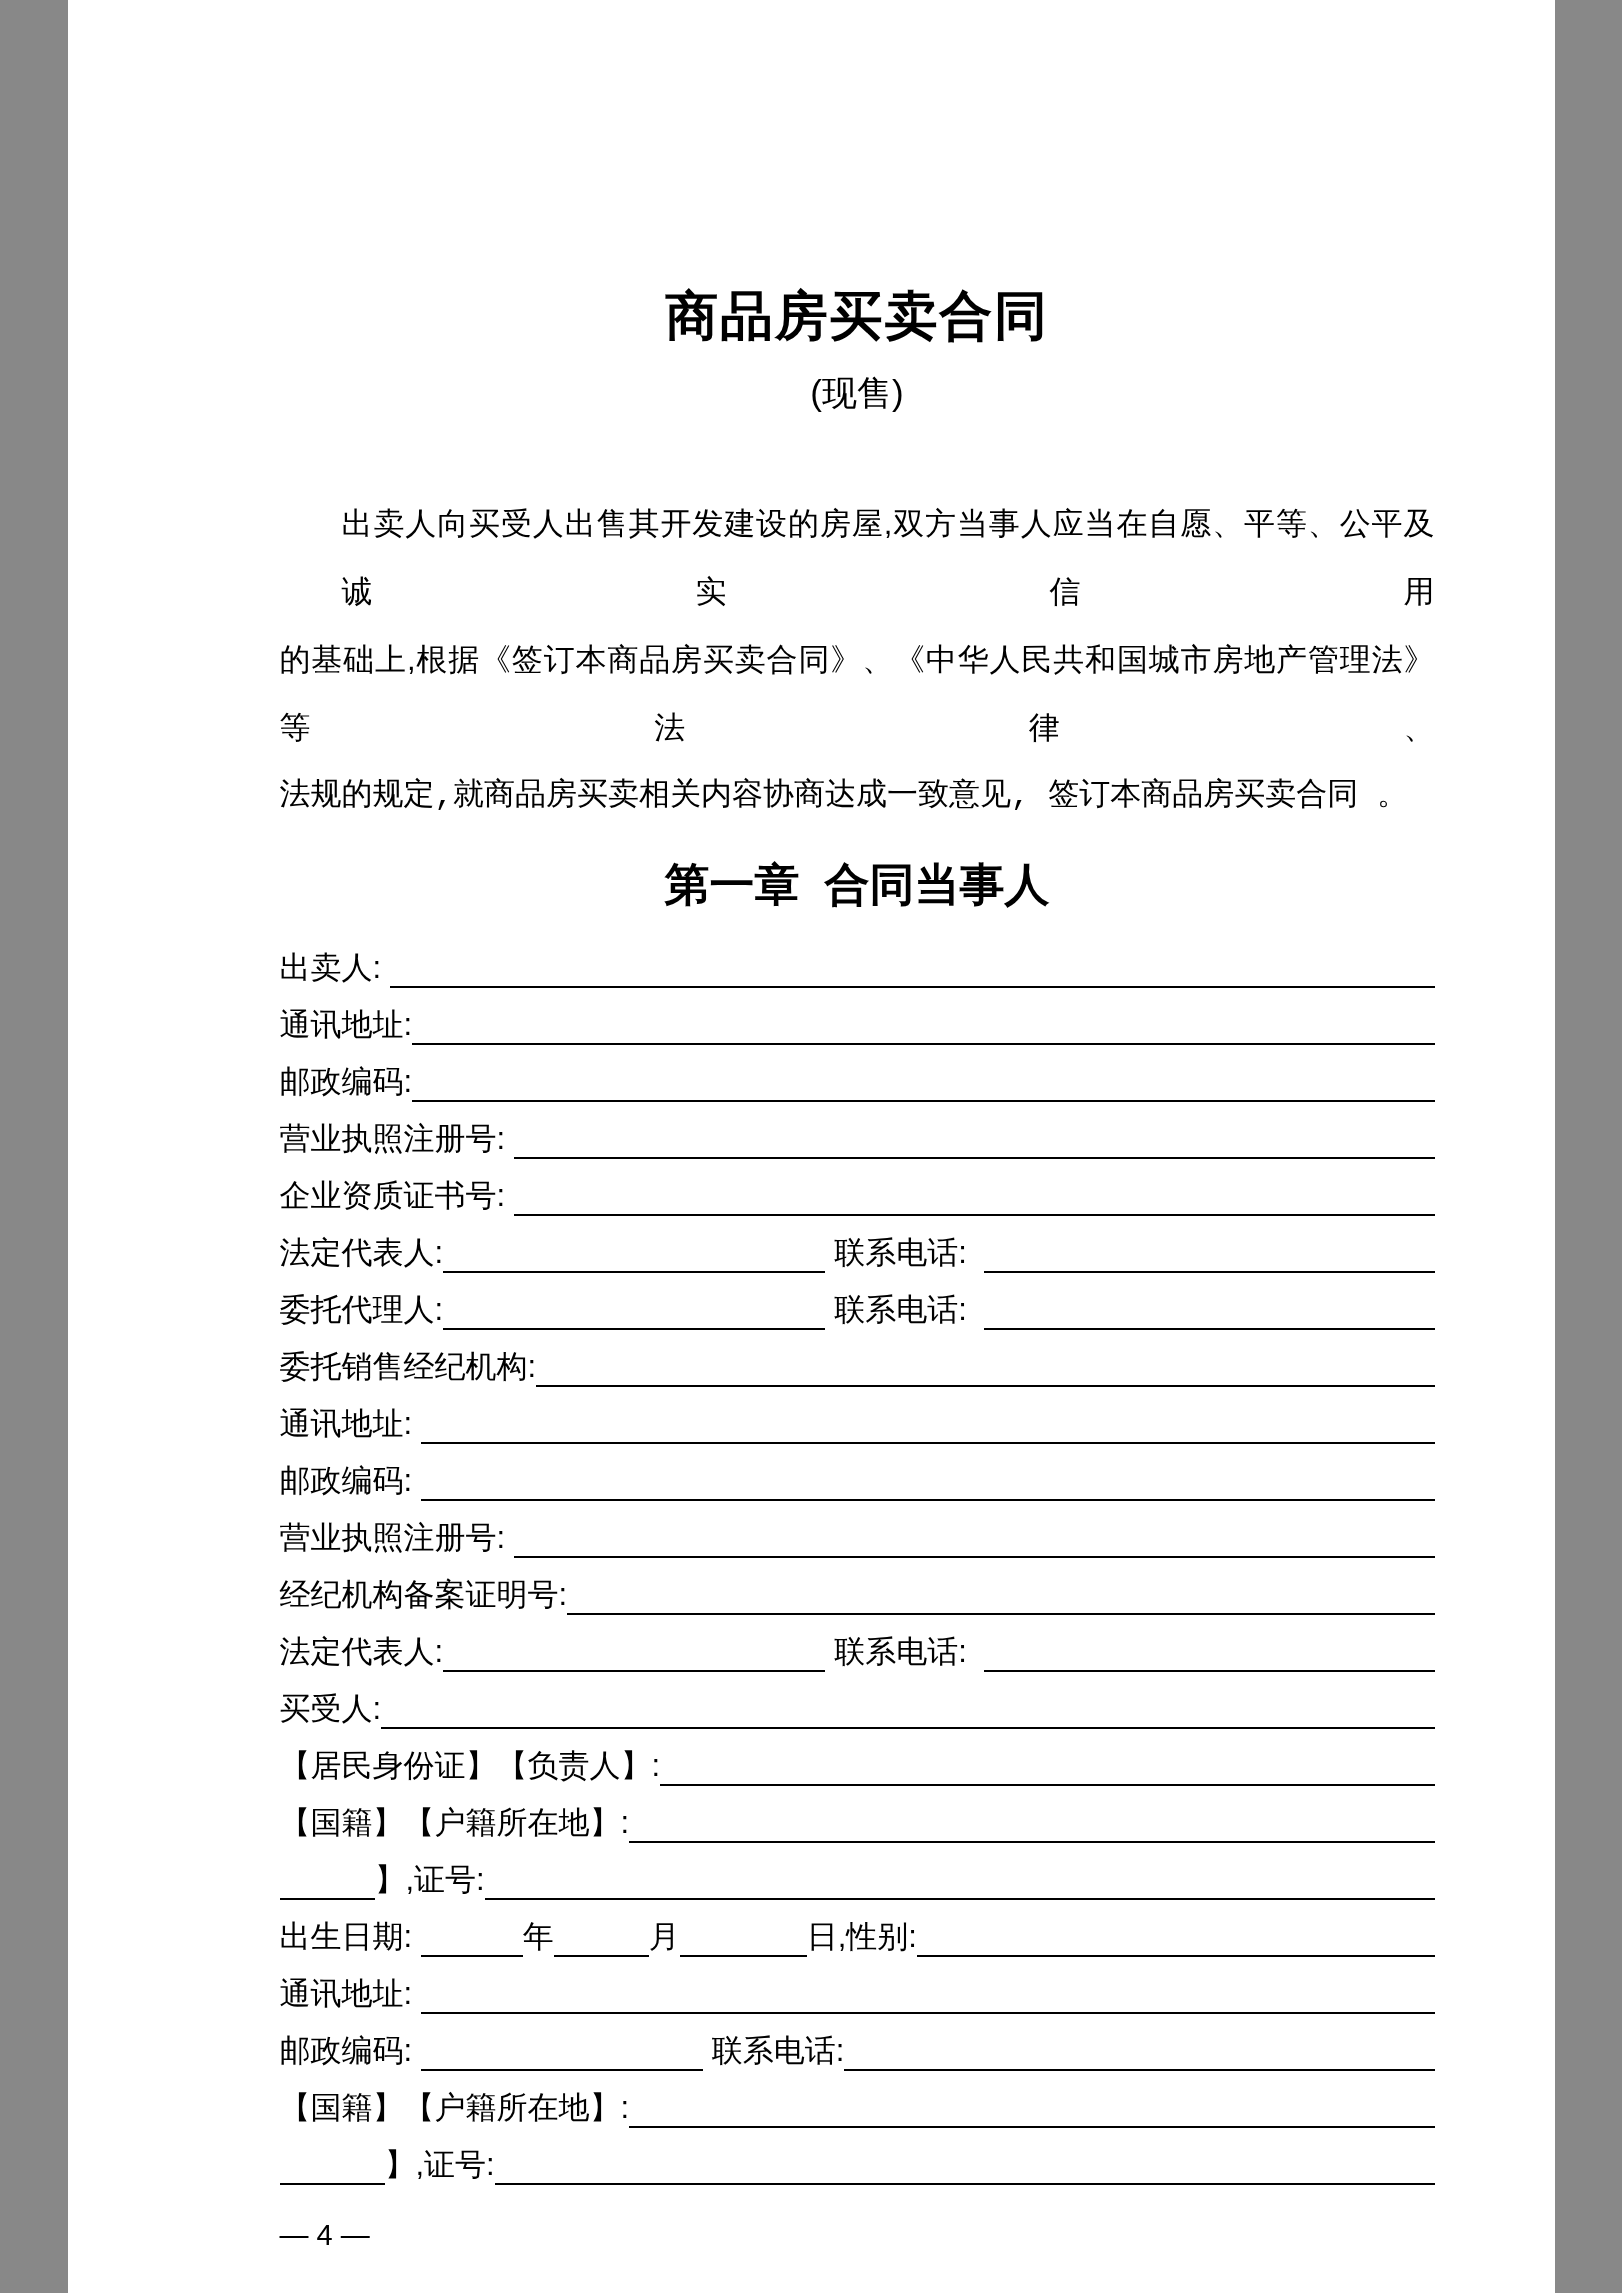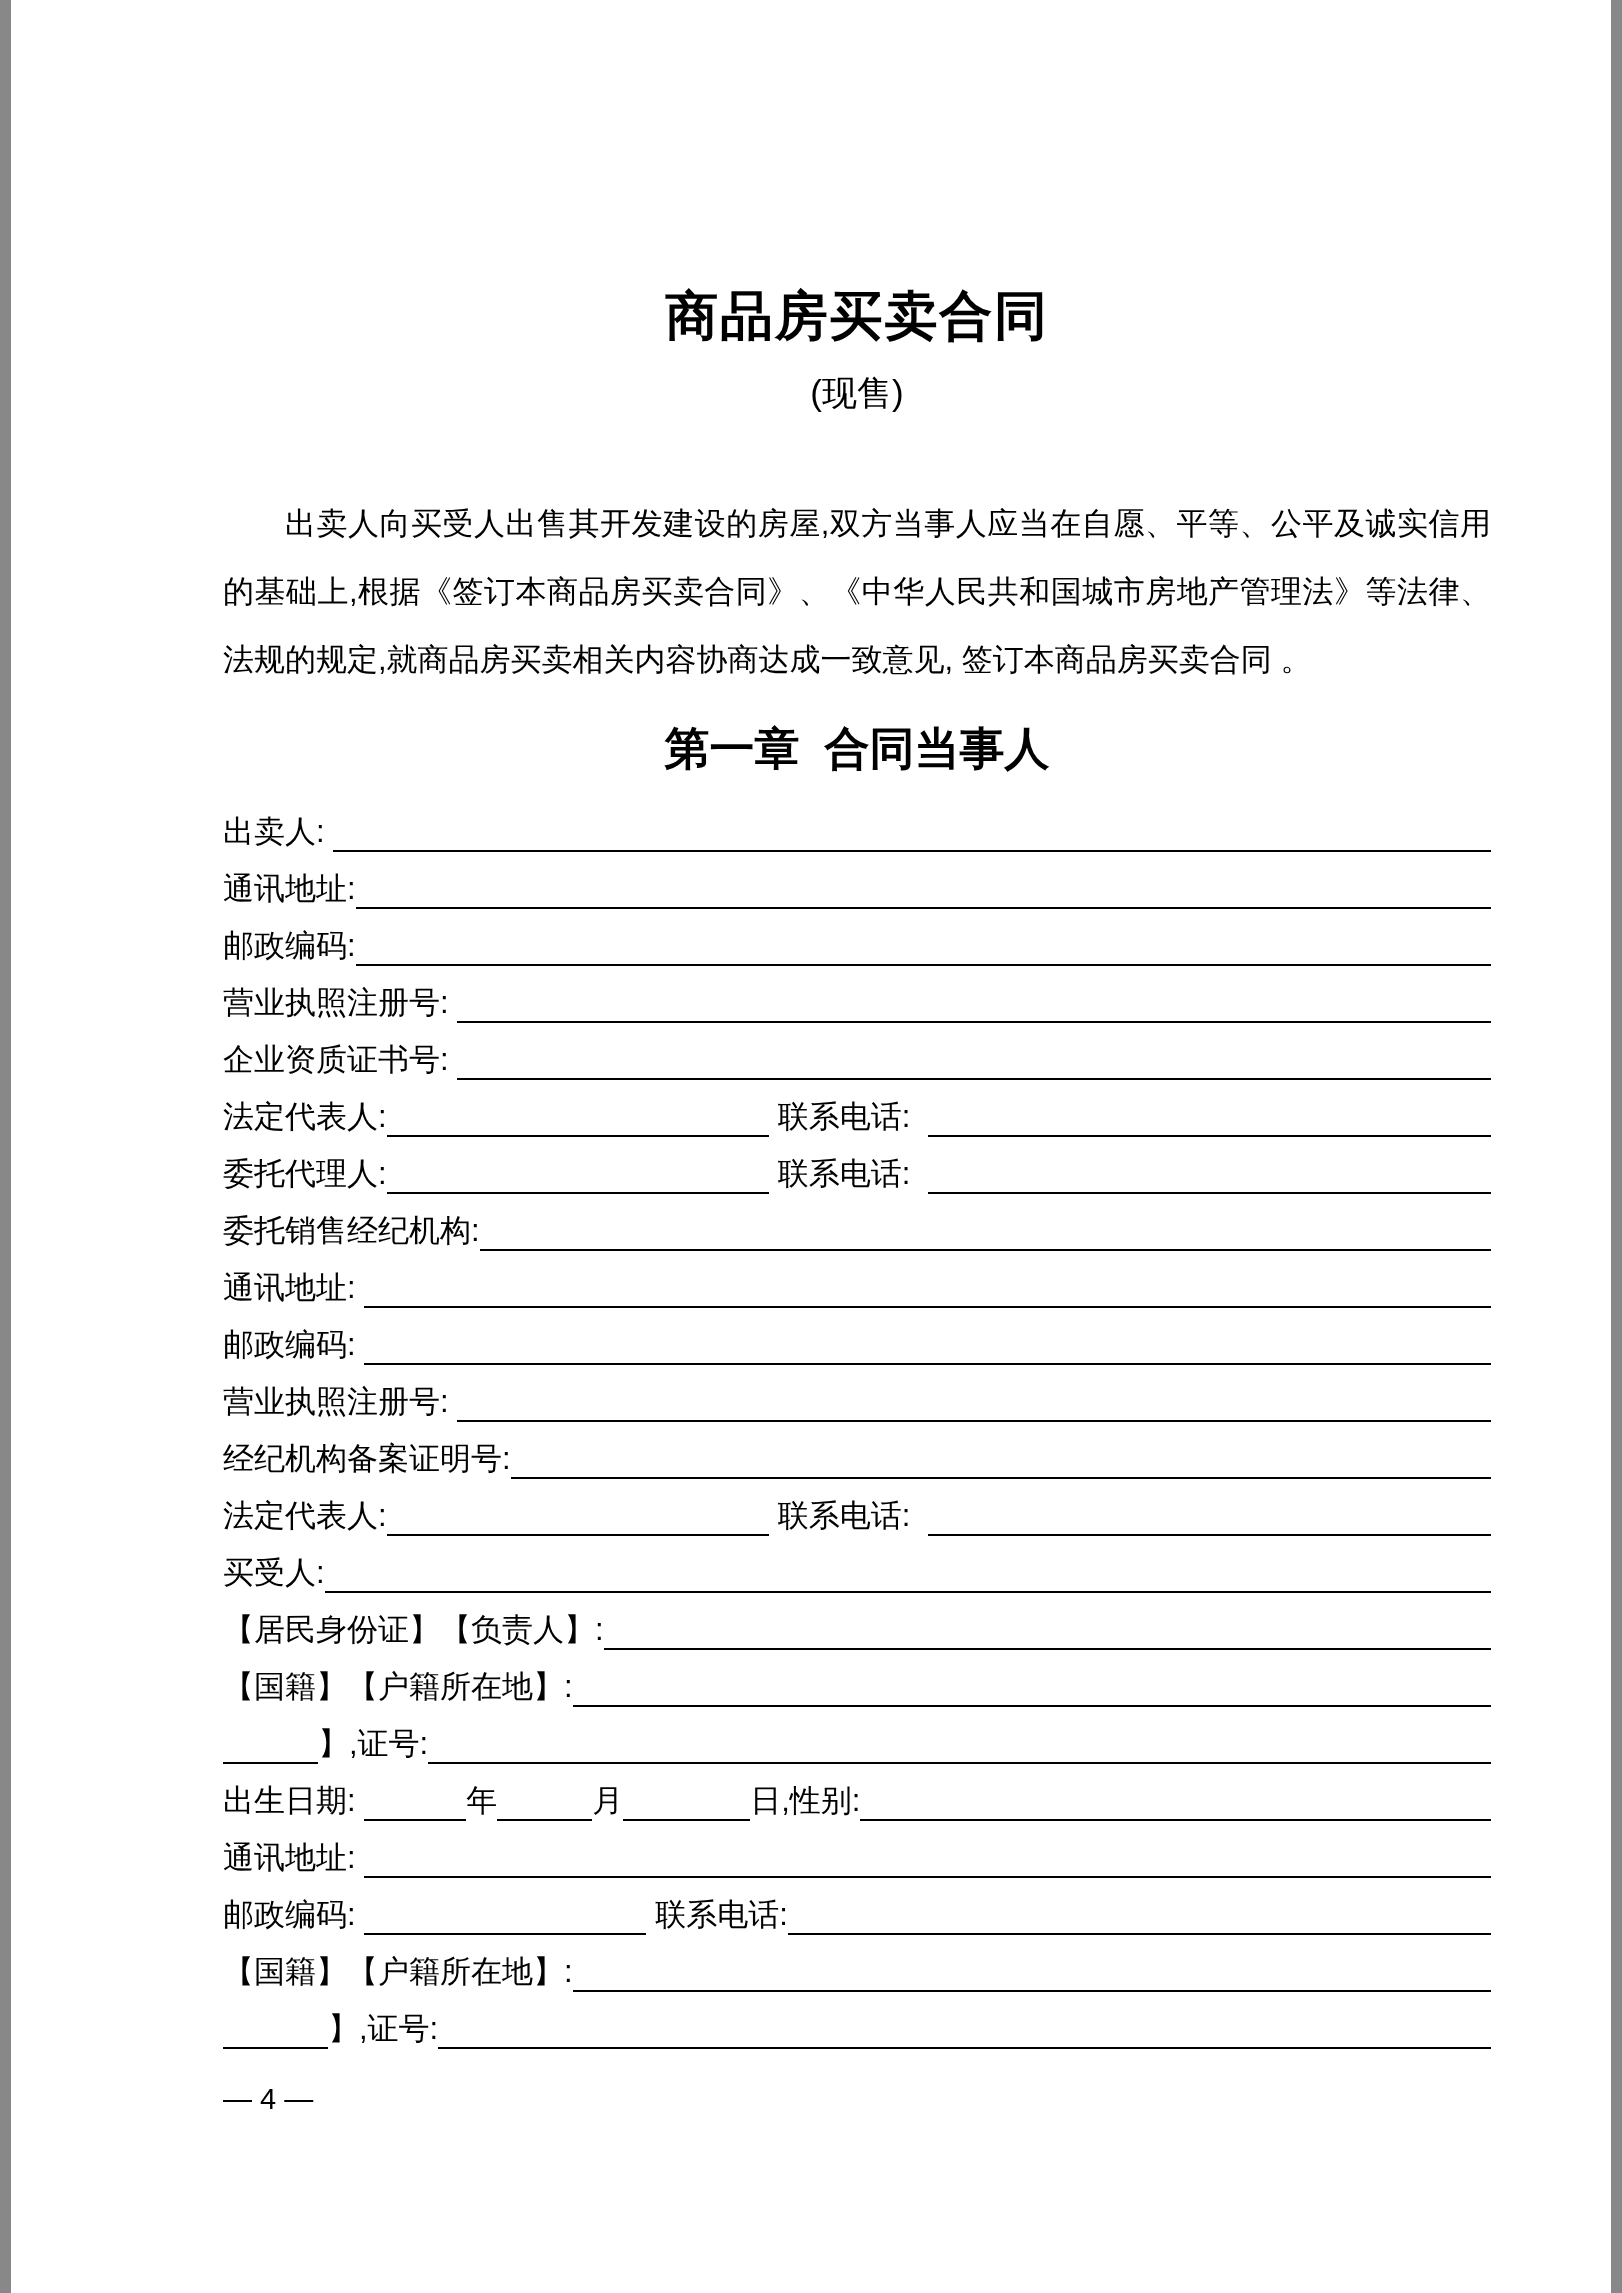--- a/index.html
+++ b/index.html
@@ -1,20 +1,20 @@
 <!DOCTYPE html>
 <html style="font-size:14.5px"><head>
 <meta charset="utf-8">
 <style>
   html, body { margin: 0; padding: 0; background: #888; }
   * { box-sizing: border-box; }
 
   .sheet {
     position: relative;
-    width: 1600px;
+    width: 1487px;
     height: 2294px;
     margin: 0 auto;
     background: #ffffff;
     color: #000000;
     font-family: "Liberation Sans", "DejaVu Sans", sans-serif;
     padding: 289px 120px 0 212px;
     overflow: hidden;
   }
 
   .doc-title {
@@ -34,21 +34,21 @@
   }
 
   .intro { margin-top: 80px; font-size: 31px; }
   .intro-line {
     line-height: 68px;
     text-align: justify;
     text-align-last: justify;
     white-space: normal;
   }
   .intro-line.first { padding-left: 62px; }
-  .intro-line.last { text-align: center; text-align-last: left; }
+  .intro-line.last { text-align: center; text-align-last: left; font-family: Liberation Mono, monospace; }
 
   .chapter-heading {
     margin-top: 33px;
     font-size: 45px;
     font-weight: 700;
     text-align: center;
     line-height: 44px;
     white-space: pre;
   }
 

